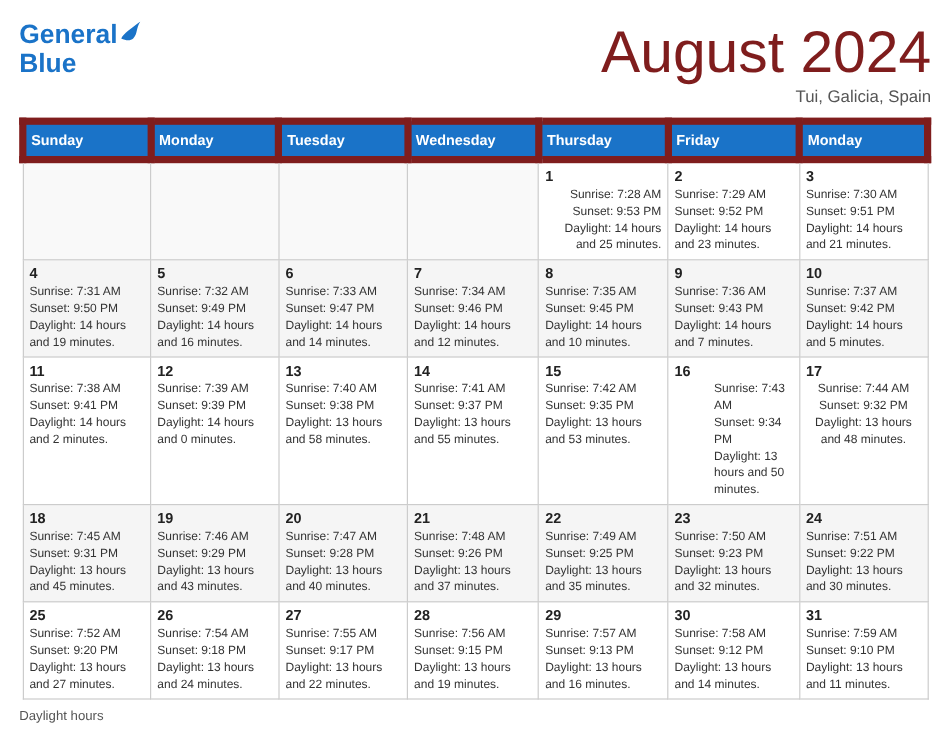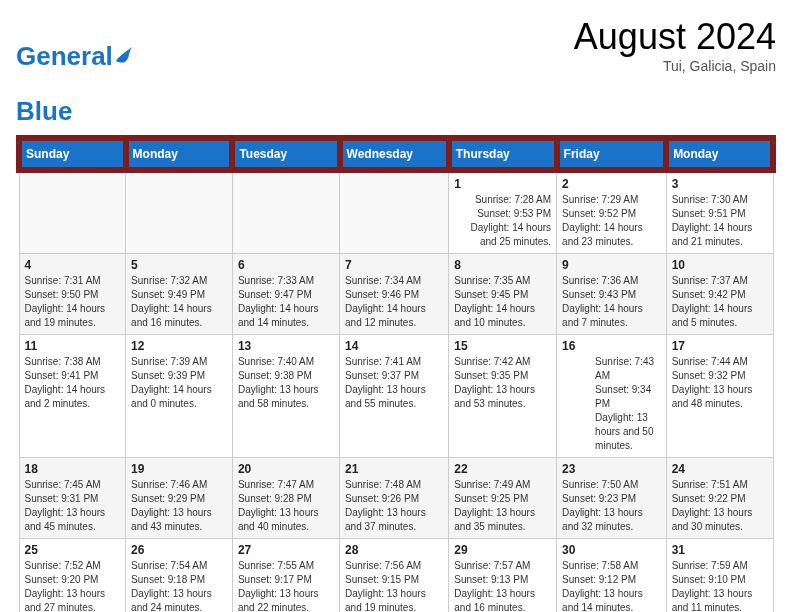--- a/index.html
+++ b/index.html
@@ -14,43 +14,42 @@
       display: flex;
       justify-content: space-between;
       align-items: flex-start;
       margin-bottom: 10px;
     }
     .logo {
       display: flex;
       align-items: center;
     }
     .logo-text {
-      font-size: 26px;
+      font-size: 22px;
       font-weight: bold;
       color: #333;
       line-height: 1.1;
-      margin-top: 26px;
     }
     .logo-text span {
       color: #1a73c8;
     }
     .logo-icon {
       width: 18px;
       height: 22px;
       margin-left: 1px;
       margin-top: -2px;
       display: inline-block;
     }
     .title-area {
       text-align: right;
     }
     .month-title {
-      font-size: 36px;
+      font-size: 49px;
       font-weight: normal;
-      color: #000000;
+      color: #7f1d1d;
     }
     .subtitle {
       font-size: 14px;
       color: #555;
     }
     .calendar {
       width: 100%;
       border-collapse: collapse;
       font-size: 10.5px;
     }
@@ -230,21 +229,21 @@
 Daylight: 13 hours and 53 minutes.</div>
         </td>
         <td>
           <div class="day-number">16</div>
           <div class="day-info" style="white-space: pre-line; margin-left: 33px;">Sunrise: 7:43 AM
 Sunset: 9:34 PM
 Daylight: 13 hours and 50 minutes.</div>
         </td>
         <td>
           <div class="day-number">17</div>
-          <div class="day-info" style="white-space: pre-line;">Sunrise: 7:44 AM
+          <div class="day-info" style="white-space: pre-line; text-align: center;">Sunrise: 7:44 AM
 Sunset: 9:32 PM
 Daylight: 13 hours and 48 minutes.</div>
         </td>
       </tr>
       <tr>
         <td>
           <div class="day-number">18</div>
           <div class="day-info" style="white-space: pre-line;">Sunrise: 7:45 AM
 Sunset: 9:31 PM
 Daylight: 13 hours and 45 minutes.</div>

